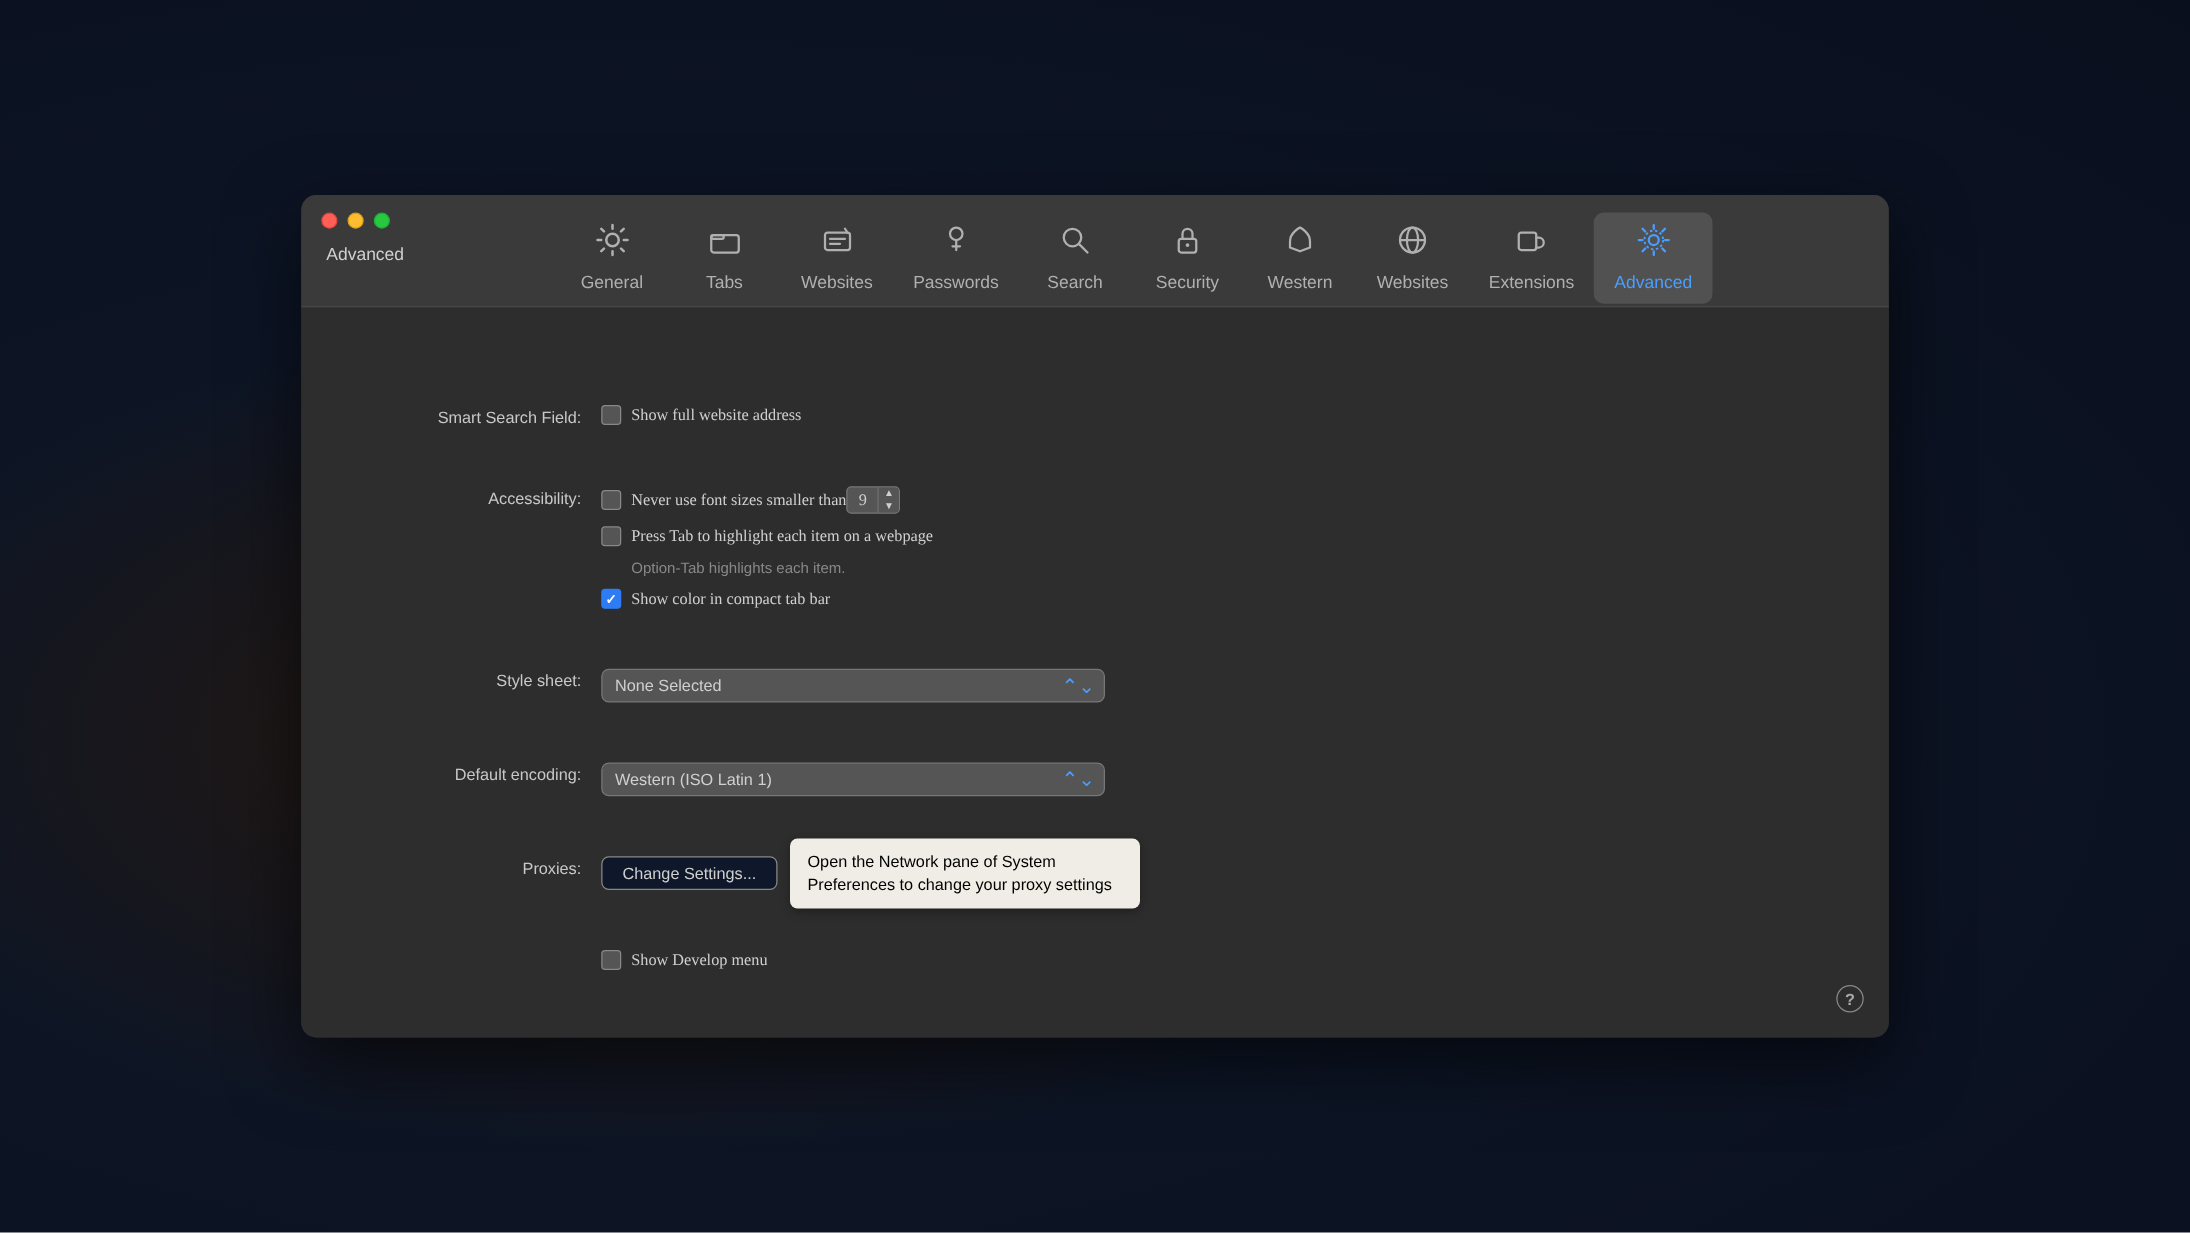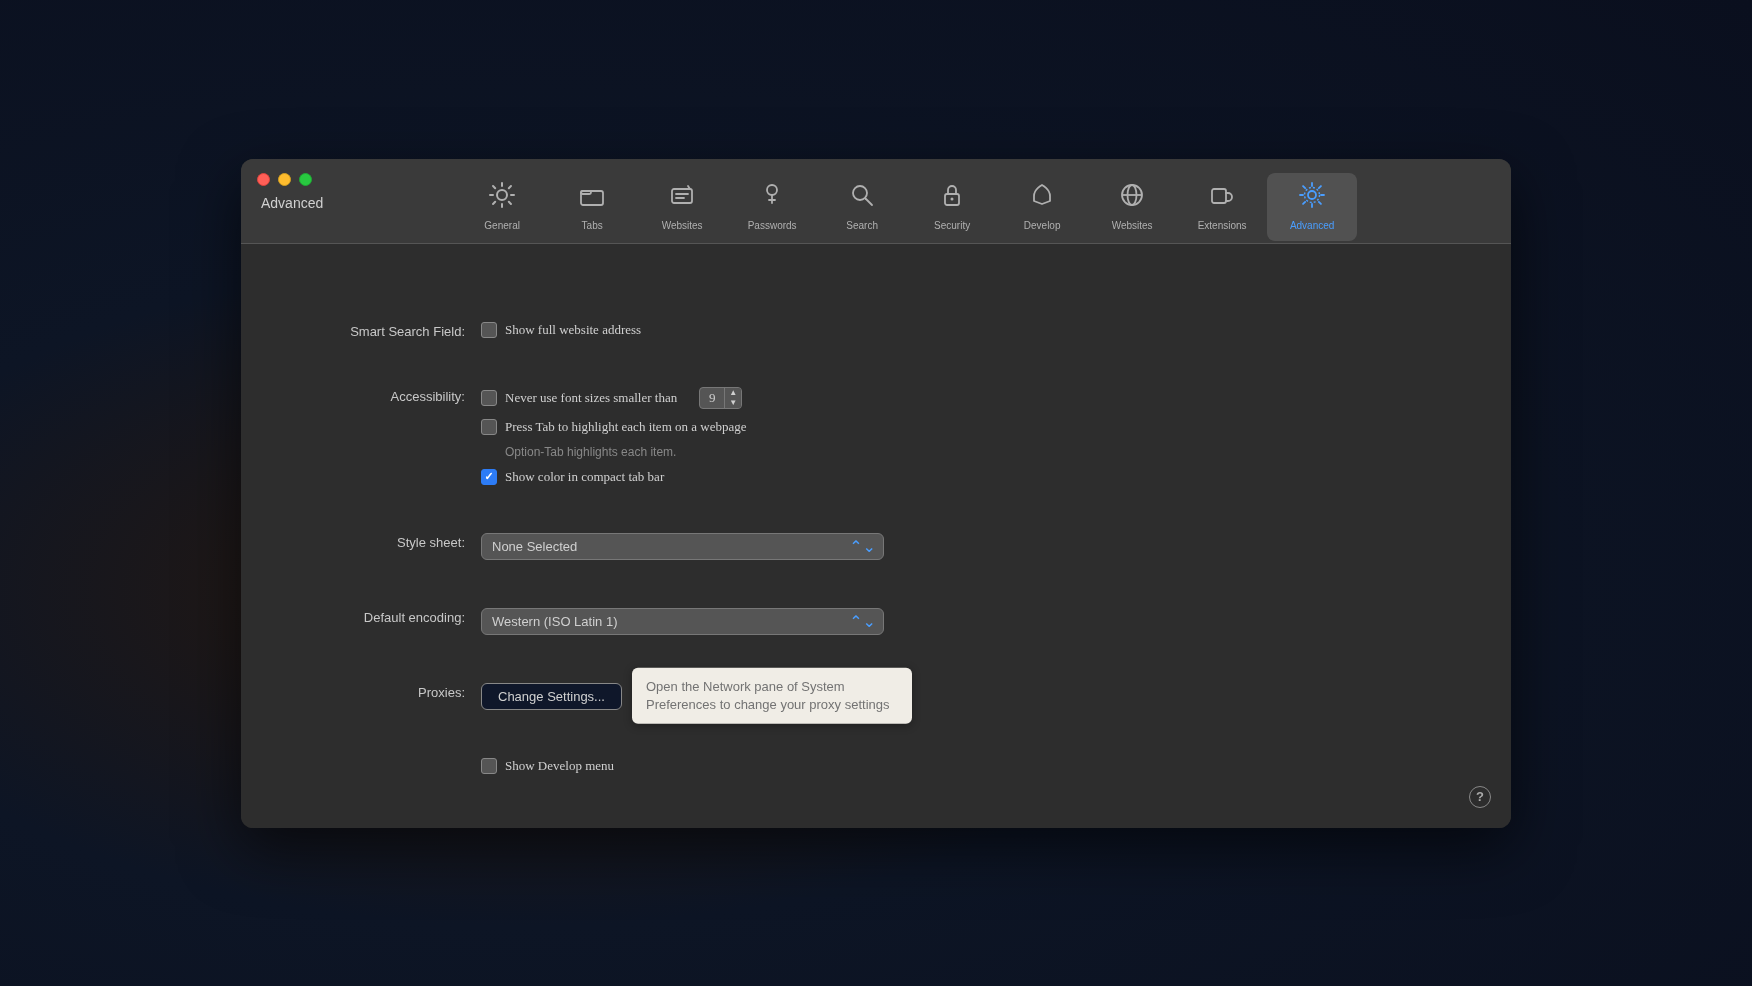--- a/index.html
+++ b/index.html
@@ -86,21 +86,21 @@
       font-size: 26px;
       margin-bottom: 4px;
       color: #b0b0b0;
     }
 
     .toolbar-item.active .icon {
       color: #4a9eff;
     }
 
     .toolbar-item .label {
-      font-size: 10px;
+      font-size: 14px;
       color: #b0b0b0;
     }
 
     .toolbar-item.active .label {
       color: #4a9eff;
     }
 
     .divider {
       height: 1px;
       background: #555;
@@ -175,21 +175,21 @@
 
     .helper-text {
       color: #888;
       font-size: 12px;
       padding-left: 24px;
     }
 
     .inline-row {
       display: flex;
       align-items: center;
-      gap: 22px;
+      gap: 0;
     }
 
     .stepper {
       display: flex;
       align-items: center;
       background: #555;
       border-radius: 4px;
       border: 1px solid #777;
       overflow: hidden;
     }
@@ -265,21 +265,21 @@
       display: inline-flex;
       align-items: center;
     }
 
     .tooltip-box {
       position: absolute;
       left: calc(100% + 10px);
       top: 50%;
       transform: translateY(-50%);
       background: #f0ede6;
-      color: #737373;
+      color: #000000;
       font-size: 13px;
       padding: 10px 14px;
       border-radius: 6px;
       width: 280px;
       box-shadow: 0 2px 8px rgba(0,0,0,0.3);
       line-height: 1.4;
       z-index: 10;
     }
 
     .help-button {
@@ -381,21 +381,21 @@
         </span>
         <span class="label">Security</span>
       </div>
 
       <div class="toolbar-item">
         <span class="icon">
           <svg class="svg-icon" viewBox="0 0 28 28" fill="none" xmlns="http://www.w3.org/2000/svg">
             <path d="M14 4C14 4 6 8 6 15v5l8 3 8-3v-5C22 8 14 4 14 4z" stroke="#b0b0b0" stroke-width="1.8" stroke-linejoin="round"></path>
           </svg>
         </span>
-        <span class="label">Develop</span>
+        <span class="label">Western</span>
       </div>
 
       <div class="toolbar-item">
         <span class="icon">
           <svg class="svg-icon" viewBox="0 0 28 28" fill="none" xmlns="http://www.w3.org/2000/svg">
             <circle cx="14" cy="14" r="10" stroke="#b0b0b0" stroke-width="1.8"></circle>
             <ellipse cx="14" cy="14" rx="4.5" ry="10" stroke="#b0b0b0" stroke-width="1.8"></ellipse>
             <path d="M4 14h20" stroke="#b0b0b0" stroke-width="1.8"></path>
           </svg>
         </span>

